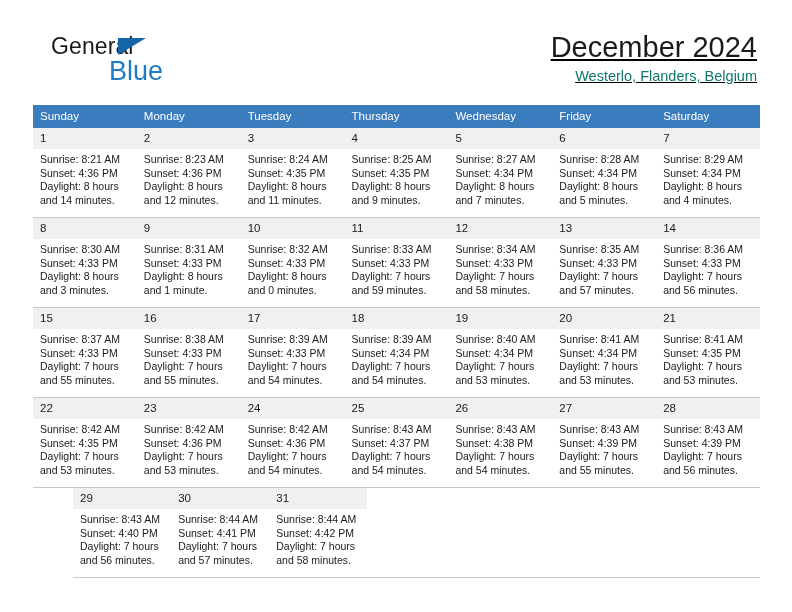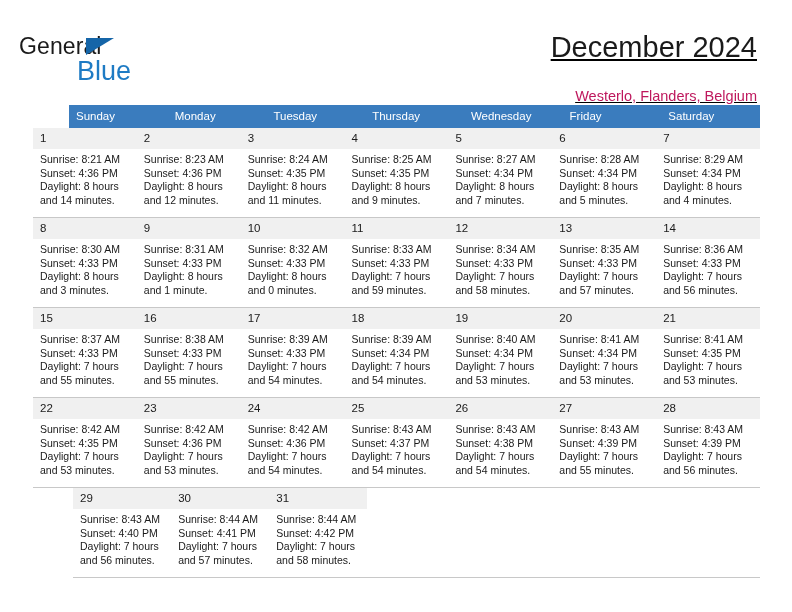--- a/index.html
+++ b/index.html
@@ -17,21 +17,21 @@
   .page {
     position: relative;
     width: 792px;
     height: 612px;
     box-sizing: border-box;
   }
 
   
   .header {
     position: absolute;
-    left: 19px;
+    left: 51px;
     top: 30px;
     right: 35px;
     height: 68px;
   }
   .logo {
     position: absolute;
     left: 0;
     top: 3px;
     width: 200px;
     height: 60px;
@@ -70,37 +70,36 @@
     text-decoration: underline;
   }
   .cal-title {
     font-size: 29px;
     color: #1a1a1a;
     line-height: 34px;
     white-space: nowrap;
   }
   .cal-sub {
     font-size: 14.5px;
-    color: #be185d;
+    color: #0f766e;
     line-height: 20px;
-    margin-top: 22px;
+    margin-top: 2px;
     white-space: nowrap;
   }
 
   
   .calendar {
     position: absolute;
     left: 33px;
     top: 105px;
     width: 727px;
   }
   .weekdays {
     display: flex;
     background: #3a7cbe;
-    margin-left: 36px;
   }
   .weekday {
     flex: 1 1 0;
     box-sizing: border-box;
     padding: 4px 0 5px 7px;
     font-size: 11.5px;
     color: #ffffff;
     line-height: 14px;
   }
   .week {

